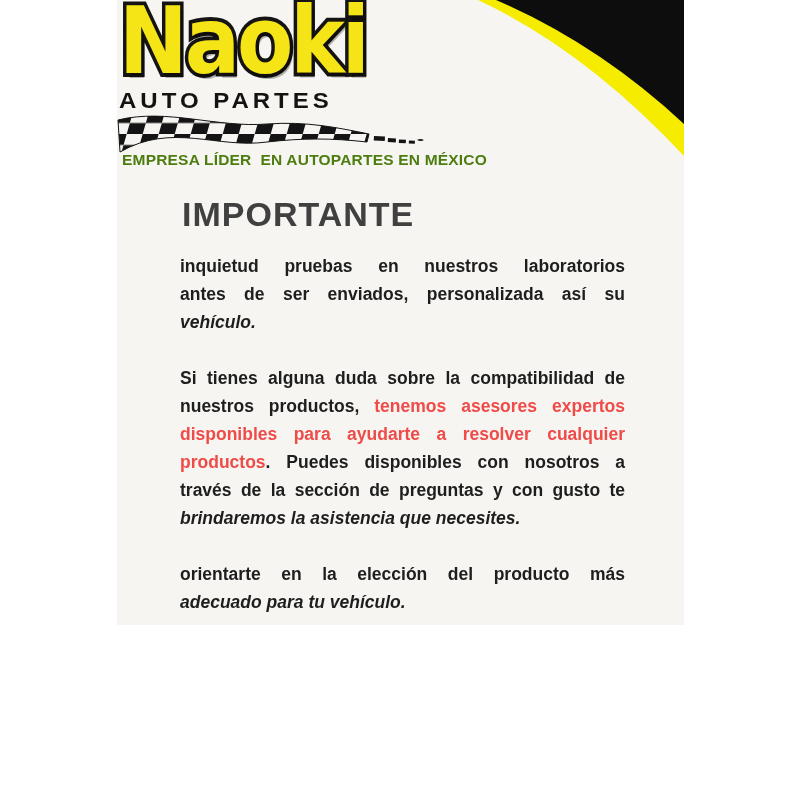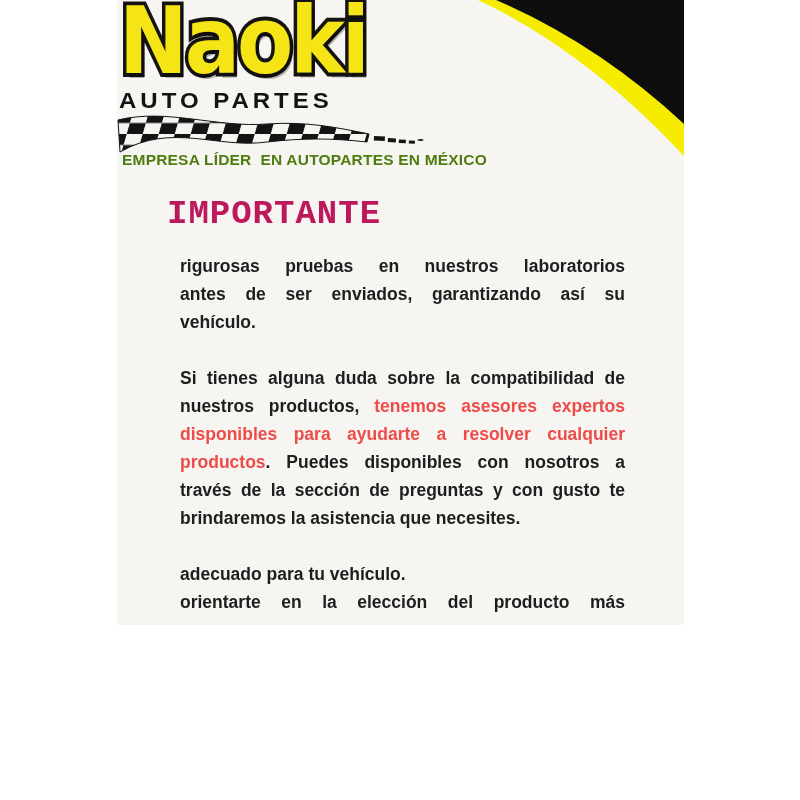--- a/index.html
+++ b/index.html
@@ -25,30 +25,30 @@
     transform:scaleY(0.92);transform-origin:top left;white-space:nowrap;
   }
   .flag{position:absolute;left:0;top:112px;}
   .tagline{
     position:absolute;left:5px;top:151px;
     font-size:15.5px;font-weight:bold;color:#4d7c0f;letter-spacing:0.2px;white-space:nowrap;
   }
 
   
   .heading{
-    position:absolute;left:50px;top:196px;
-    font-size:34px;line-height:36px;font-weight:bold;letter-spacing:1px;color:#be185d;font-family:Liberation Mono, monospace;
+    position:absolute;left:65px;top:196px;
+    font-size:34px;line-height:36px;font-weight:bold;letter-spacing:1px;color:#404040;
   }
   .body-text{
     position:absolute;left:63px;top:252px;width:445px;
     font-size:17.5px;font-weight:bold;color:#1e1e1e;
   }
   .para{margin:0 0 28px 0;}
   .line{line-height:28px;text-align:justify;text-align-last:justify;white-space:normal;}
-  .line.last{text-align-last:left;}
+  .line.last{text-align-last:left;font-style:italic;}
   .seg-dark{color:#1e1e1e;}
   .seg-red{color:#ef4b48;margin-top:15px;}
 
   
   .corner-swoosh{position:absolute;right:0;top:0;display:block;}
   .bottom-deco{position:absolute;left:0;bottom:0;display:block;}
 </style>
 </head>
 <body>
 
@@ -77,35 +77,35 @@
       <rect x="282" y="27.5" width="7" height="3.4" fill="#141414" transform="rotate(3 282 27)"></rect>
       <rect x="292" y="28.5" width="6" height="3" fill="#141414" transform="rotate(3 292 28)"></rect>
       <path d="M300,28 q3,-2 7,0 q-3,2 -7,0 Z" fill="#141414"></path>
     </svg>
 
     <div class="tagline">EMPRESA LÍDER&nbsp; EN AUTOPARTES EN MÉXICO</div>
 
     <div class="heading">IMPORTANTE</div>
     <div class="body-text">
         <div class="para">
-          <div class="line"><span class="seg-dark">rigurosas pruebas en nuestros laboratorios</span></div>
-          <div class="line"><span class="seg-dark">antes de ser enviados, garantizando así su</span></div>
+          <div class="line"><span class="seg-dark">inquietud pruebas en nuestros laboratorios</span></div>
+          <div class="line"><span class="seg-dark">antes de ser enviados, personalizada así su</span></div>
           <div class="line last"><span class="seg-dark">vehículo.</span></div>
         </div>
         <div class="para">
           <div class="line"><span class="seg-dark">Si tienes alguna duda sobre la compatibilidad de</span></div>
           <div class="line"><span class="seg-dark">nuestros productos, </span><span class="seg-red">tenemos asesores expertos</span></div>
           <div class="line"><span class="seg-red">disponibles para ayudarte a resolver cualquier</span></div>
           <div class="line"><span class="seg-red">productos</span><span class="seg-dark">. Puedes disponibles con nosotros a</span></div>
           <div class="line"><span class="seg-dark">través de la sección de preguntas y con gusto te</span></div>
           <div class="line last"><span class="seg-dark">brindaremos la asistencia que necesites.</span></div>
         </div>
         <div class="para">
+          <div class="line"><span class="seg-dark">orientarte en la elección del producto más</span></div>
           <div class="line last"><span class="seg-dark">adecuado para tu vehículo.</span></div>
-          <div class="line"><span class="seg-dark">orientarte en la elección del producto más</span></div>
         </div>
       </div>
 
     <svg class="bottom-deco" width="567" height="160" viewBox="0 0 567 160" aria-hidden="true">
       <defs>
         <linearGradient id="gLeft" x1="0" y1="0" x2="0.4" y2="1">
           <stop offset="0" stop-color="#2f7b4e"></stop>
           <stop offset="1" stop-color="#b9e135"></stop>
         </linearGradient>
         <linearGradient id="gRight" x1="0.2" y1="0" x2="0.6" y2="1">

